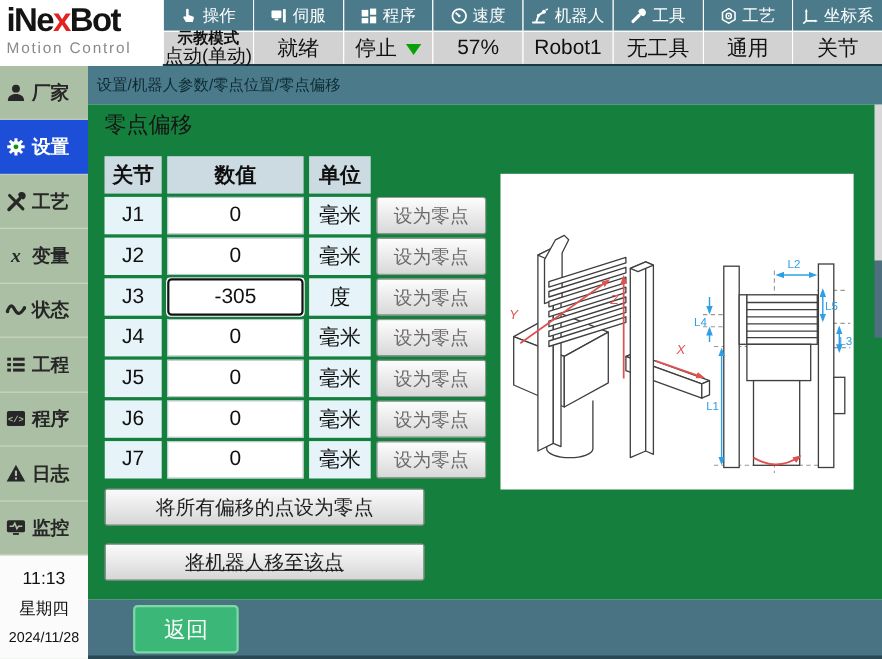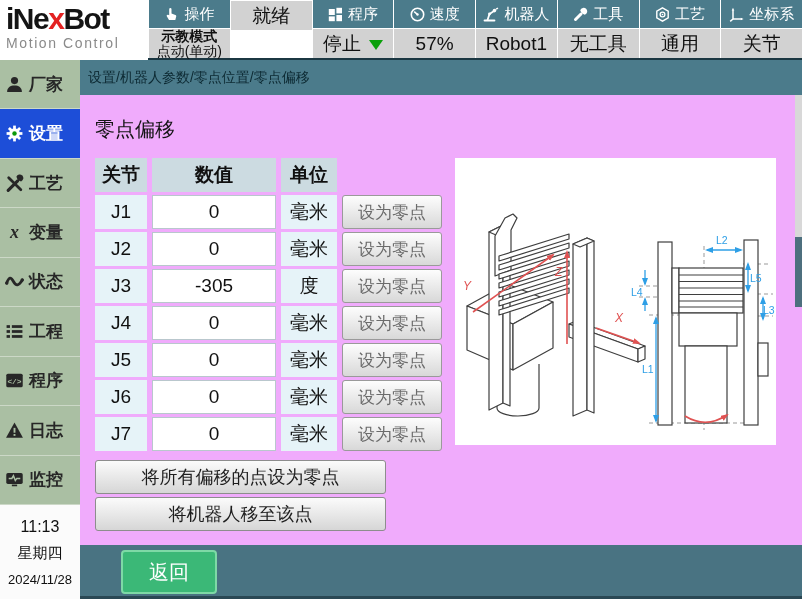--- a/index.html
+++ b/index.html
@@ -15,48 +15,48 @@
   .logo-box { width: 148px; padding: 3px 0 0 6px; background: #fff; }
   .brand { font-size: 30px; font-weight: bold; color: #141414; letter-spacing: -1.5px; line-height: 32px; }
   .brand .red { color: #e32222; }
   .tagline { font-size: 14px; color: #8a8a8a; letter-spacing: 1.6px; }
   .tabs { flex: 1; display: flex; border-bottom: 2px solid #1b3742; }
   .tab { flex: 1; display: flex; flex-direction: column; border-left: 1px solid #fff; min-width: 0; cursor: pointer; }
   .tab-top { height: 28px; background: #4b7b8b; color: #fff; display: flex; align-items: center; justify-content: center; gap: 5px; font-size: 15px; white-space: nowrap; }
   .tab-bot { height: 30px; background: #d2d2d2; color: #101010; display: flex; align-items: center; justify-content: center; font-size: 19px; border-top: 1px solid #fff; white-space: nowrap; }
   .tab-bot .two-line { text-align: center; line-height: 1.05; }
   .tab-bot .tl1 { font-size: 14px; font-weight: bold; }
-  .tab-bot .tl2 { font-size: 14px; }
+  .tab-bot .tl2 { font-size: 17px; }
   .dd-triangle { width: 0; height: 0; border: 7px solid transparent; border-top: 10px solid #0aa00a; margin-left: 8px; margin-top: 9px; }
   .ticon { display: inline-flex; }
   .ticon svg { display: block; }
   
   .main { display: flex; height: 539px; }
   .sidebar { width: 80px; display: flex; flex-direction: column; background: #aabfa3; }
   .side-items { flex: 1; display: flex; flex-direction: column; }
   .side-item { flex: 1; display: flex; align-items: center; gap: 5px; padding-left: 5px; font-size: 17px; font-weight: bold; color: #272727; border-bottom: 1px solid #ccd8c7; cursor: pointer; }
   .side-item.active { background: #1d4ed8; color: #fff; }
   .side-item svg { flex: 0 0 auto; }
   .clock { height: 94px; background: #fbfbfb; display: flex; flex-direction: column; align-items: center; justify-content: space-evenly; padding: 4px 0; }
   .clock .time { font-size: 16px; }
   .clock .weekday { font-size: 15px; }
   .clock .date { font-size: 13px; }
   .content { flex: 1; display: flex; flex-direction: column; position: relative; min-width: 0; }
   .breadcrumb { height: 35px; background: #4b7b8b; color: #0d2a33; font-size: 14px; display: flex; align-items: center; padding-left: 8px; }
-  .body { flex: 1; position: relative; background: #f0abfc; padding: 21px 0 0 15px; }
+  .body { flex: 1; position: relative; background: #15803d; padding: 5px 0 0 15px; }
   .page-title { font-size: 20px; color: #141414; margin-bottom: 15px; }
   
   .g-row { display: grid; grid-template-columns: 52px 124px 56px 100px; gap: 5px; margin-bottom: 3px; height: 34px; }
   .hcell { background: #ccdbe1; font-weight: bold; font-size: 19px; display: flex; align-items: center; justify-content: center; }
   .jcell, .ucell { background: #e6f3f8; font-size: 19px; display: flex; align-items: center; justify-content: center; }
   .vinput { border: 1px solid #b9c7cd; background: #fff; text-align: center; font-size: 19px; font-family: inherit; color: #101010; width: 100%; height: 100%; }
   .szbtn { background: linear-gradient(#fdfdfd, #d8d8d8); border: 1px solid #9a9a9a; border-radius: 3px; font-size: 17px; color: #6b6b6b; font-family: inherit; cursor: pointer; }
   .action-btn { display: block; width: 291px; height: 34px; background: linear-gradient(#fbfbfb, #d6d6d6); border: 1px solid #8d8d8d; border-radius: 3px; font-size: 18px; color: #1d1d1d; font-family: inherit; cursor: pointer; }
   .action-btn.first { margin-top: 9px; }
-  .action-btn.second { margin-top: 3px; }
+  .action-btn.second { margin-top: 16px; text-decoration: underline; }
   
   .diagram-box { position: absolute; left: 375px; top: 63px; width: 321px; height: 287px; background: #fff; }
   
   .scroll-track { position: absolute; top: 35px; right: 0; width: 7px; height: 142px; background: #d8d8d8; }
   .scroll-thumb { position: absolute; top: 177px; right: 0; width: 7px; height: 70px; background: #4d6f7e; cursor: pointer; }
   
   .bottombar { height: 54px; background: #497382; display: flex; align-items: center; padding-left: 5px; box-shadow: inset 0 -3px 0 #2a4854; }
   .back-btn { width: 96px; height: 44px; background: #3bb877; border: 2px solid #7ed9a6; border-radius: 4px; color: #fff; font-size: 20px; font-family: inherit; cursor: pointer; margin-left: 36px; }
 </style>
 </head>
@@ -80,20 +80,30 @@
       </div>
       <div class="tab-bot">
         <div class="two-line">
           <div class="tl1">示教模式</div>
           <div class="tl2">点动(单动)</div>
         </div>
       </div>
     </div>
 
     <div class="tab">
+      <div class="tab-top">
+        <span class="ticon">
+            <svg width="15" height="15" viewBox="0 0 15 15">
+              <rect x="0.8" y="2.5" width="9" height="7" rx="1" fill="#fff"></rect>
+              <rect x="3.6" y="10" width="3.4" height="1.5" fill="#fff"></rect>
+              <rect x="11.2" y="1.2" width="2.6" height="12.2" rx="0.8" fill="#fff"></rect>
+            </svg>
+          </span>
+        <span>伺服</span>
+      </div>
       <div class="tab-bot">
           <span>就绪</span>
         </div>
     </div>
 
     <div class="tab">
       <div class="tab-top">
         <span class="ticon">
             <svg width="15" height="15" viewBox="0 0 15 15">
               <rect x="0.8" y="2" width="6" height="6" fill="#fff"></rect>

